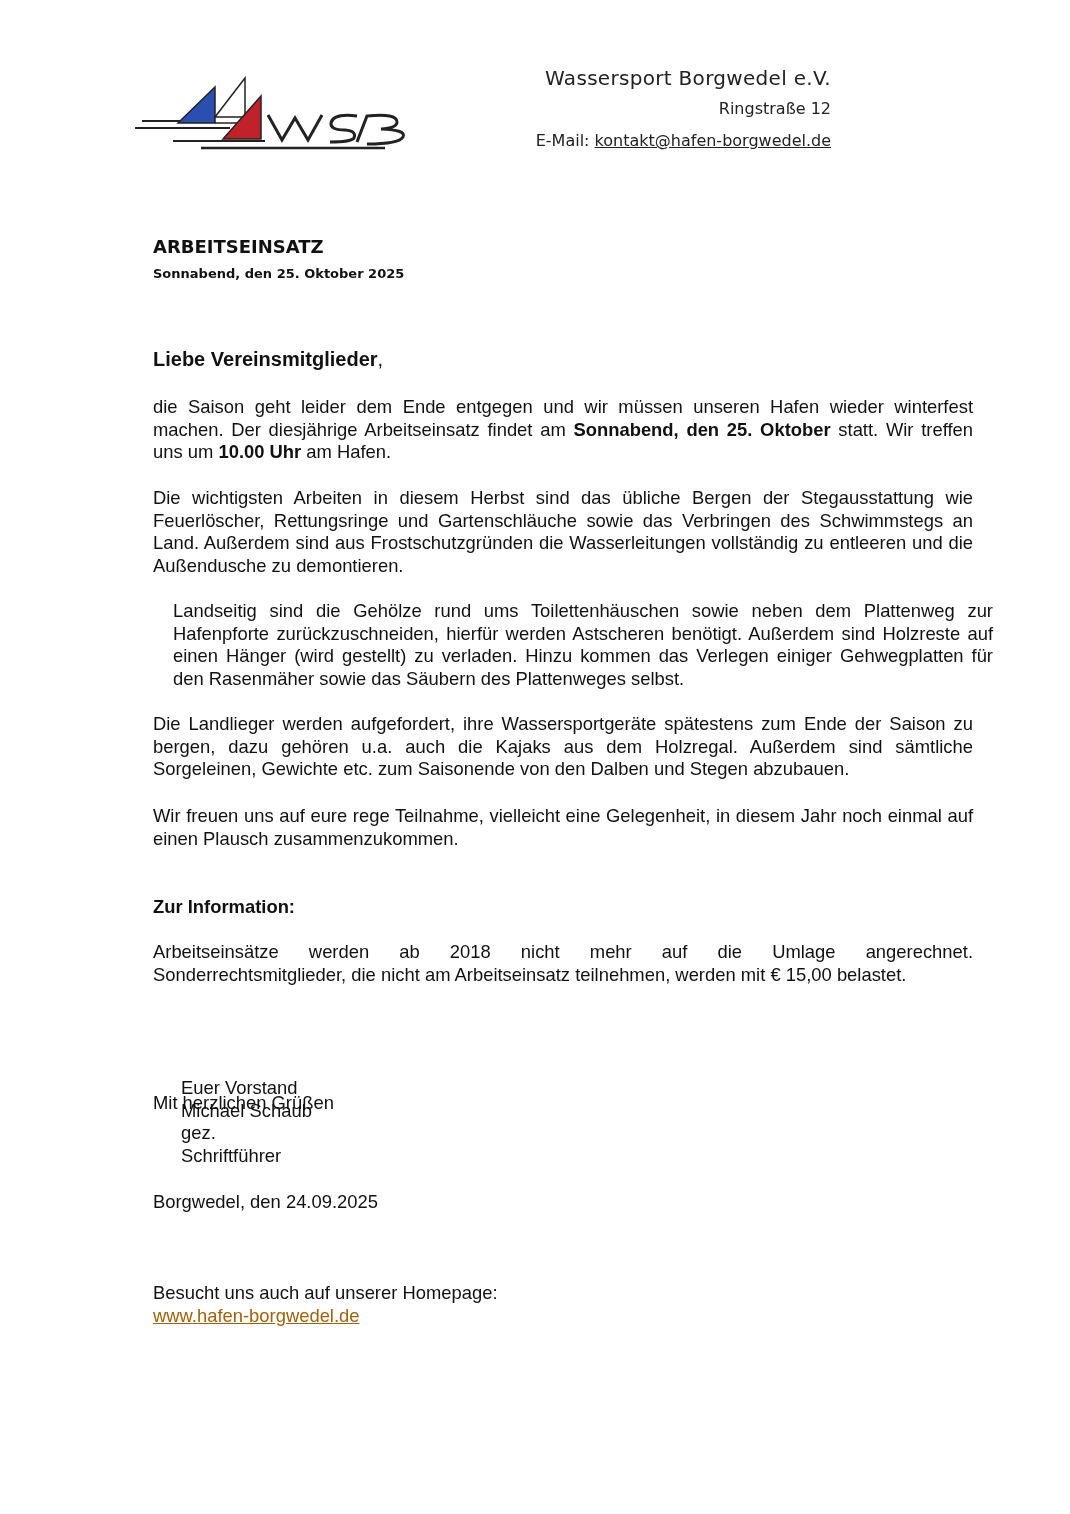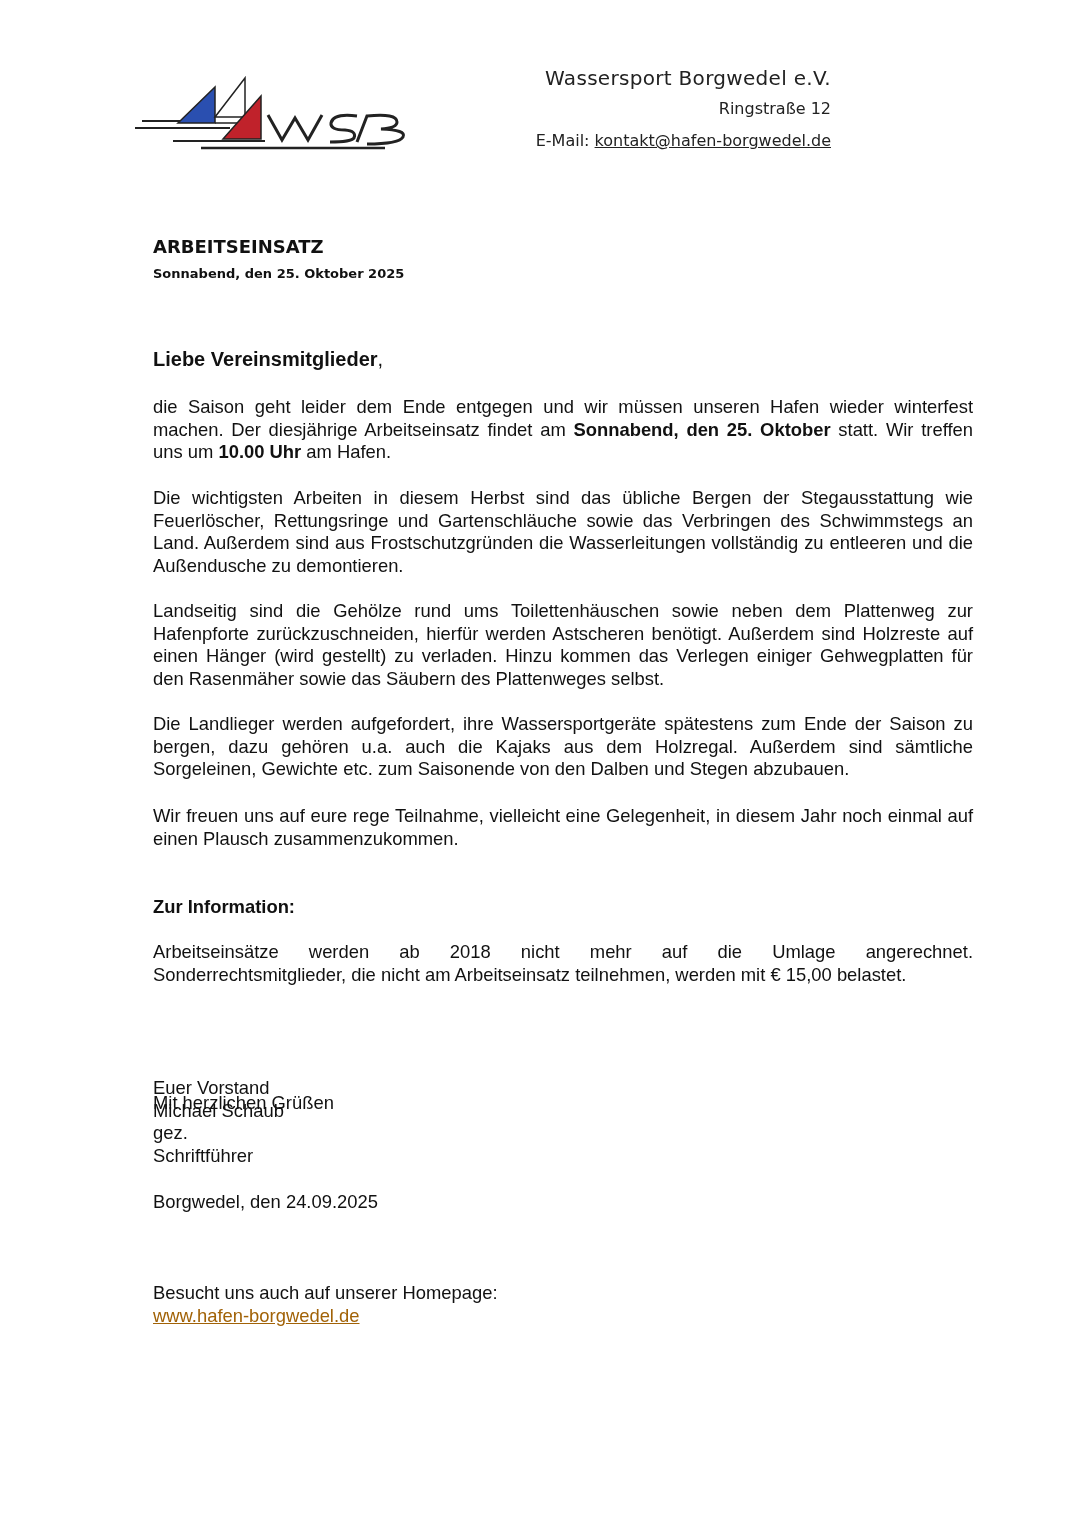--- a/index.html
+++ b/index.html
@@ -19,27 +19,27 @@
     .subject { position: absolute; left: 153px; top: 222px;
       font-family: "DejaVu Sans", sans-serif; font-weight: bold; color: #111; margin-top: 12px; }
     .subject-1 { font-size: 18px; line-height: 26px; }
     .subject-2 { font-size: 13px; line-height: 27px; }
 
     .body-text { position: absolute; left: 153px; width: 820px;
       font-family: "Liberation Sans", sans-serif; font-size: 18.4px; line-height: 22.7px; color: #111; }
     .salutation { top: 348px; font-size: 20px; }
     .p1 { top: 396px; }
     .p2 { top: 487px; }
-    .p3 { top: 600px; }
+    .p3 { top: 600px; margin-left: 20px; }
     .p4 { top: 713px; }
     .p5 { top: 805px; }
     .info-head { top: 896px; }
     .p6 { top: 941px; }
     .closing { top: 1056px; margin-top: 36px; }
-    .sig { top: 1077px; }
+    .sig { top: 1077px; margin-left: 28px; }
     .place-date { top: 1191px; }
     .homepage { top: 1282px; }
     .justify { text-align: justify; text-align-last: auto; }
     .justify-full { text-align: justify; text-align-last: justify; }
     b { font-weight: bold; }
     .link-blue { color: #a16207; text-decoration: underline; }
     .line { display: block; }
   </style>
 </head>
 <body>

